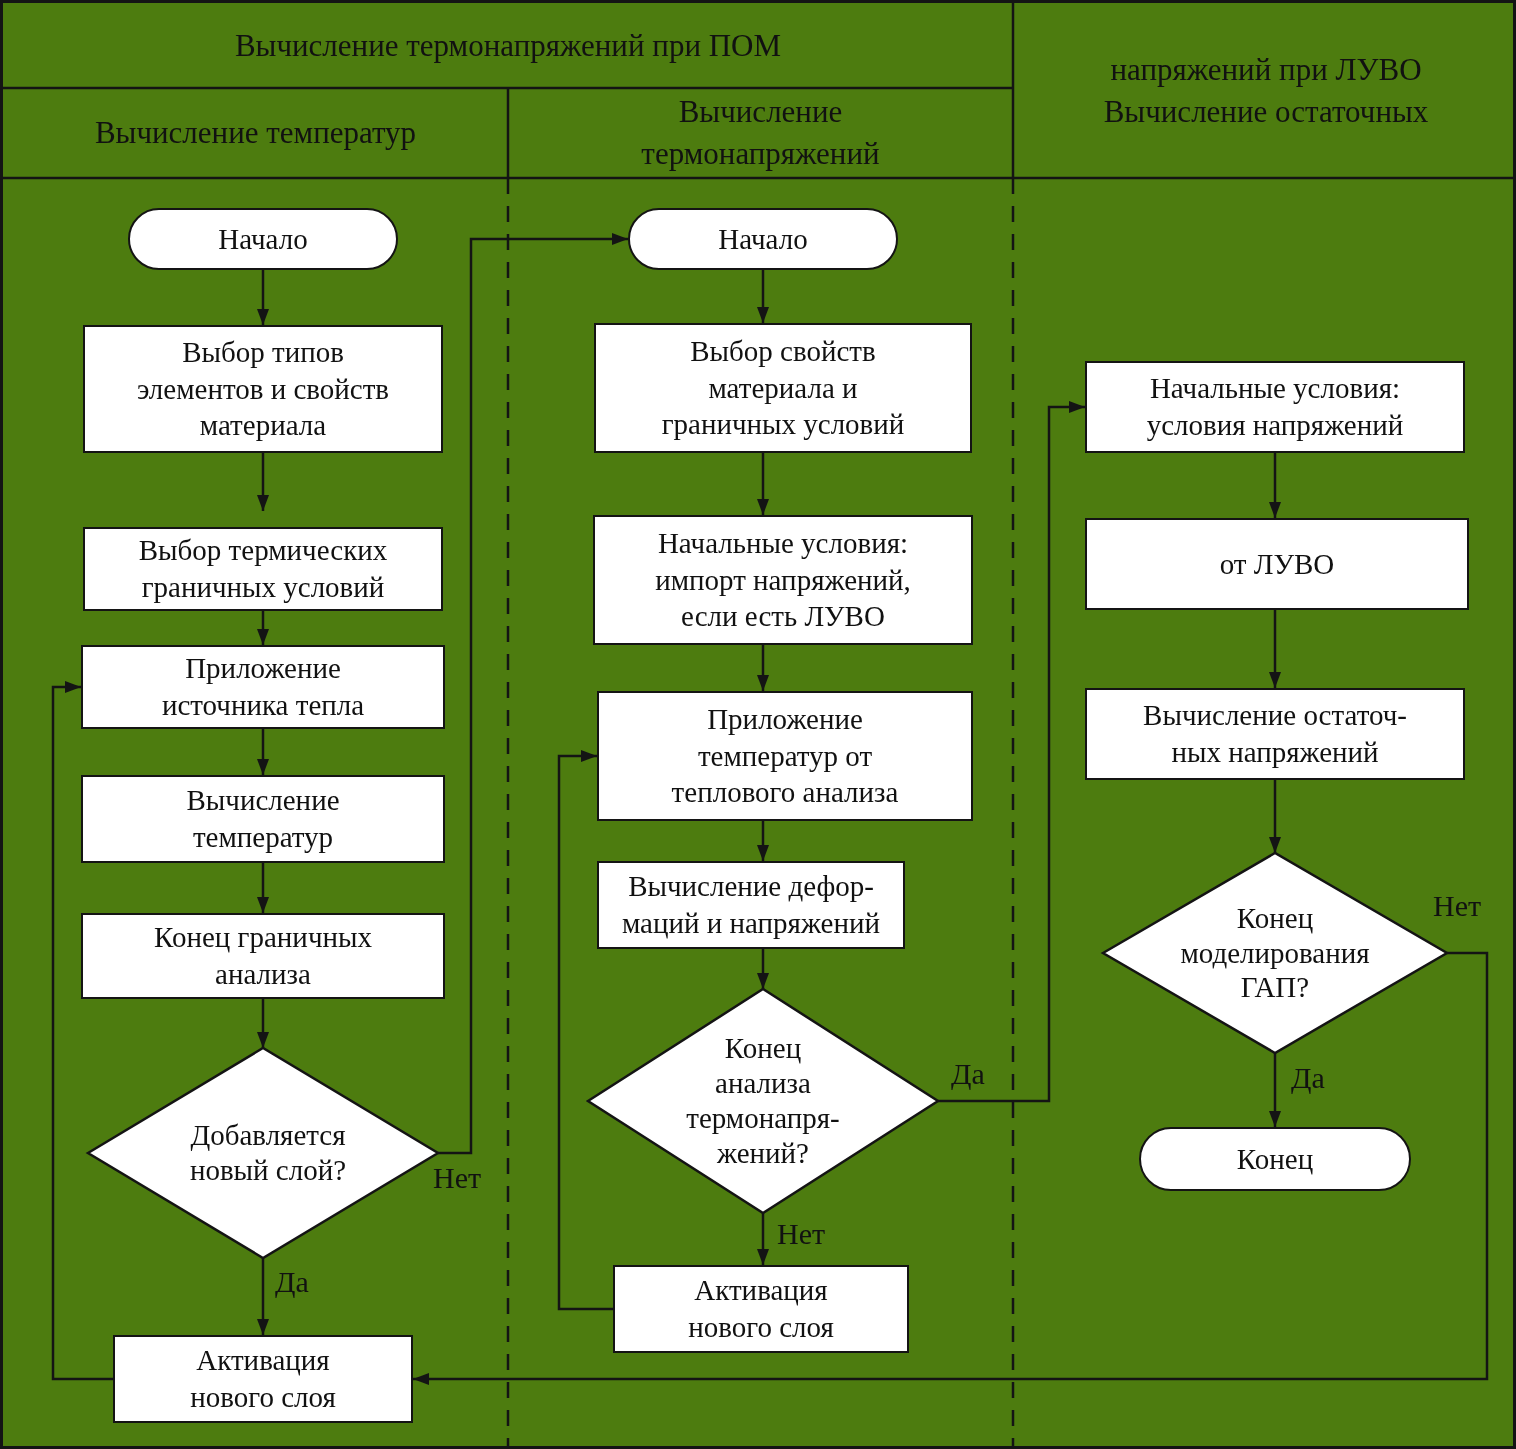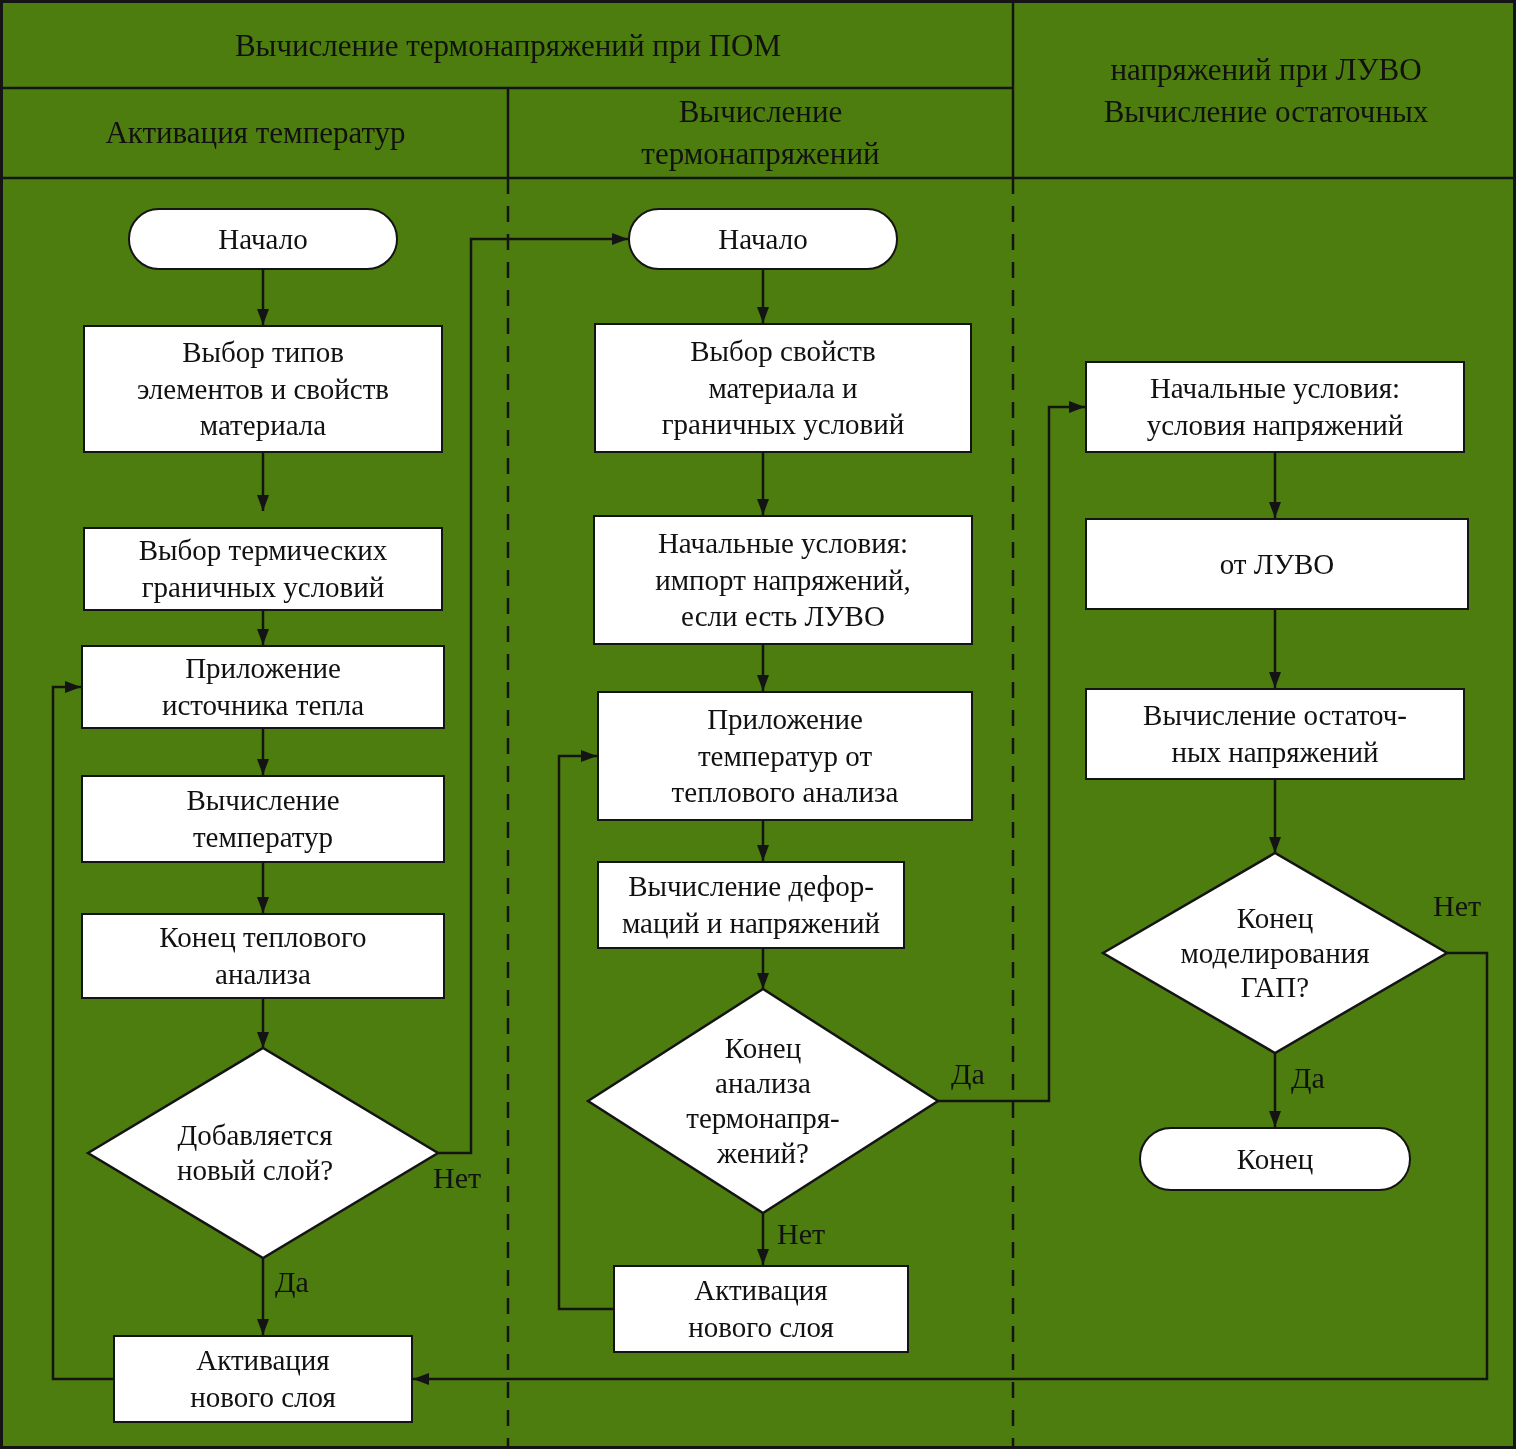--- a/index.html
+++ b/index.html
@@ -99,21 +99,21 @@
 
     <polygon points="85,1150 260,1045 435,1150 260,1255"></polygon>
     <polygon points="585,1098 760,986 935,1098 760,1210"></polygon>
     <polygon points="1100,950 1272,850 1444,950 1272,1050"></polygon>
   </svg>
 
   <div class="hdr" style="left:0;top:0;width:1010px;height:85px">
     <div>Вычисление термонапряжений при ПОМ</div>
   </div>
   <div class="hdr" style="left:0;top:85px;width:505px;height:90px">
-    <div>Активация температур</div>
+    <div>Вычисление температур</div>
   </div>
   <div class="hdr" style="left:505px;top:85px;width:505px;height:90px">
     <div>Вычисление</div>
     <div>термонапряжений</div>
   </div>
   <div class="hdr" style="left:1010px;top:0;width:506px;height:175px">
     <div>напряжений при ЛУВО</div>
     <div>Вычисление остаточных</div>
   </div>
 
@@ -131,24 +131,24 @@
   </div>
   <div class="node" style="left:78px;top:642px;width:364px;height:84px">
     <div>Приложение</div>
     <div>источника тепла</div>
   </div>
   <div class="node" style="left:78px;top:772px;width:364px;height:88px">
     <div>Вычисление</div>
     <div>температур</div>
   </div>
   <div class="node" style="left:78px;top:910px;width:364px;height:86px">
-    <div>Конец теплового</div>
+    <div>Конец граничных</div>
     <div>анализа</div>
   </div>
-  <div class="dtext" style="left:77px;top:1045px;width:350px;height:210px">
+  <div class="dtext" style="left:90px;top:1045px;width:350px;height:210px">
     <div>Добавляется</div>
     <div>новый слой?</div>
   </div>
   <div class="node" style="left:110px;top:1332px;width:300px;height:88px">
     <div>Активация</div>
     <div>нового слоя</div>
   </div>
   <span class="lbl" style="left:272px;top:1262px">Да</span>
   <span class="lbl" style="left:430px;top:1158px">Нет</span>
 

